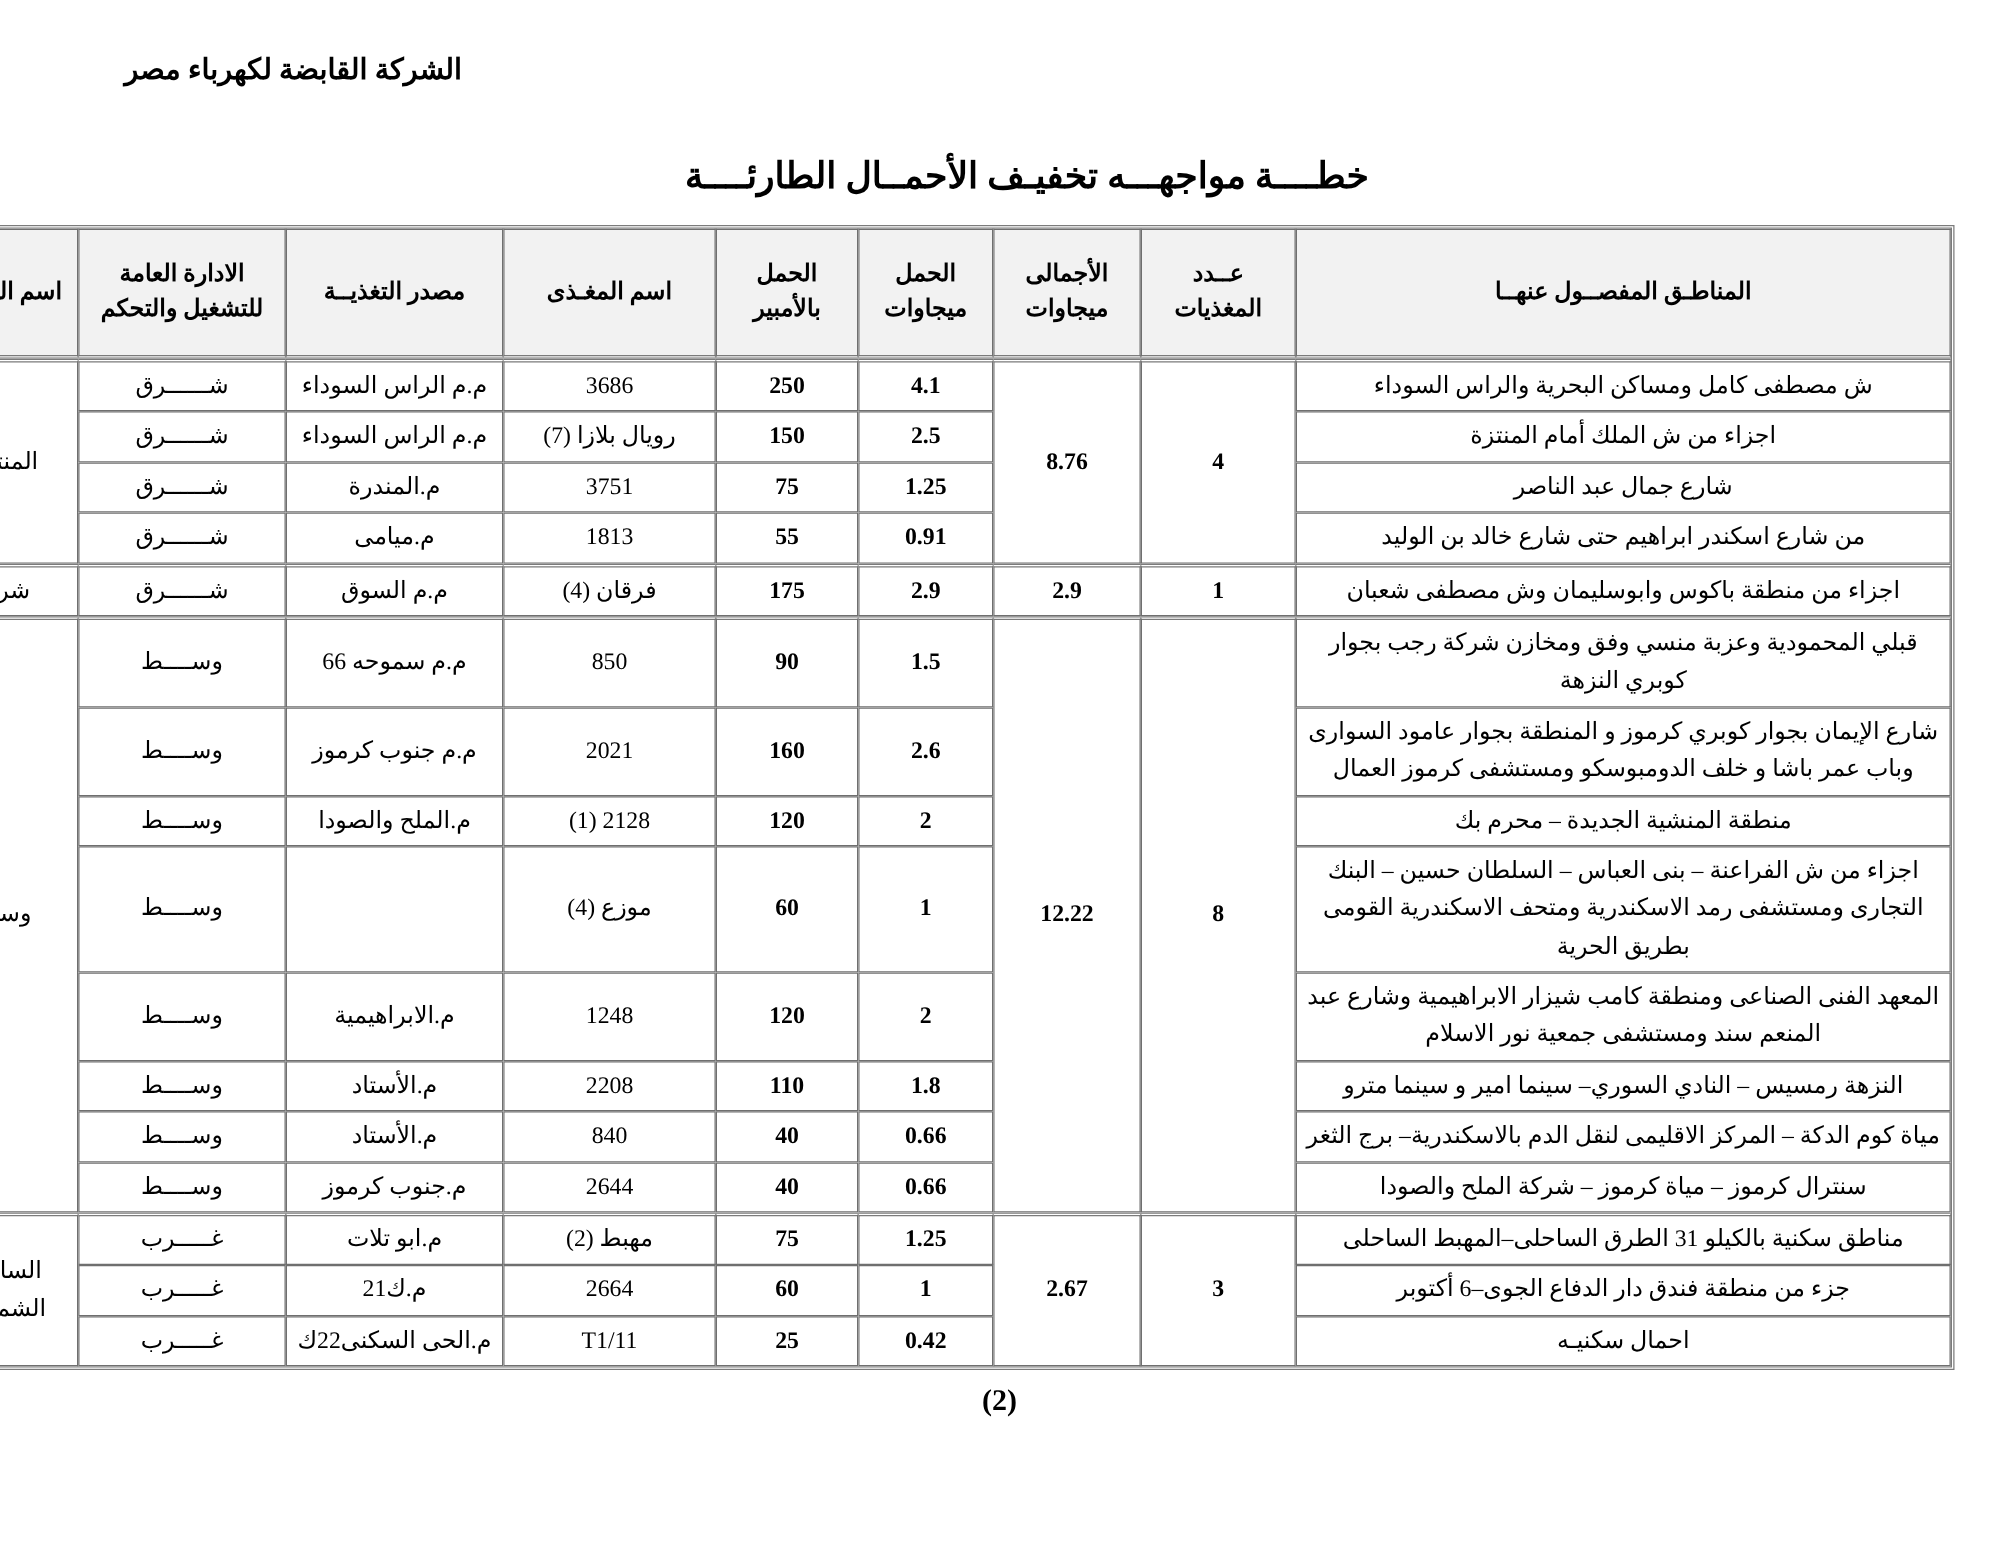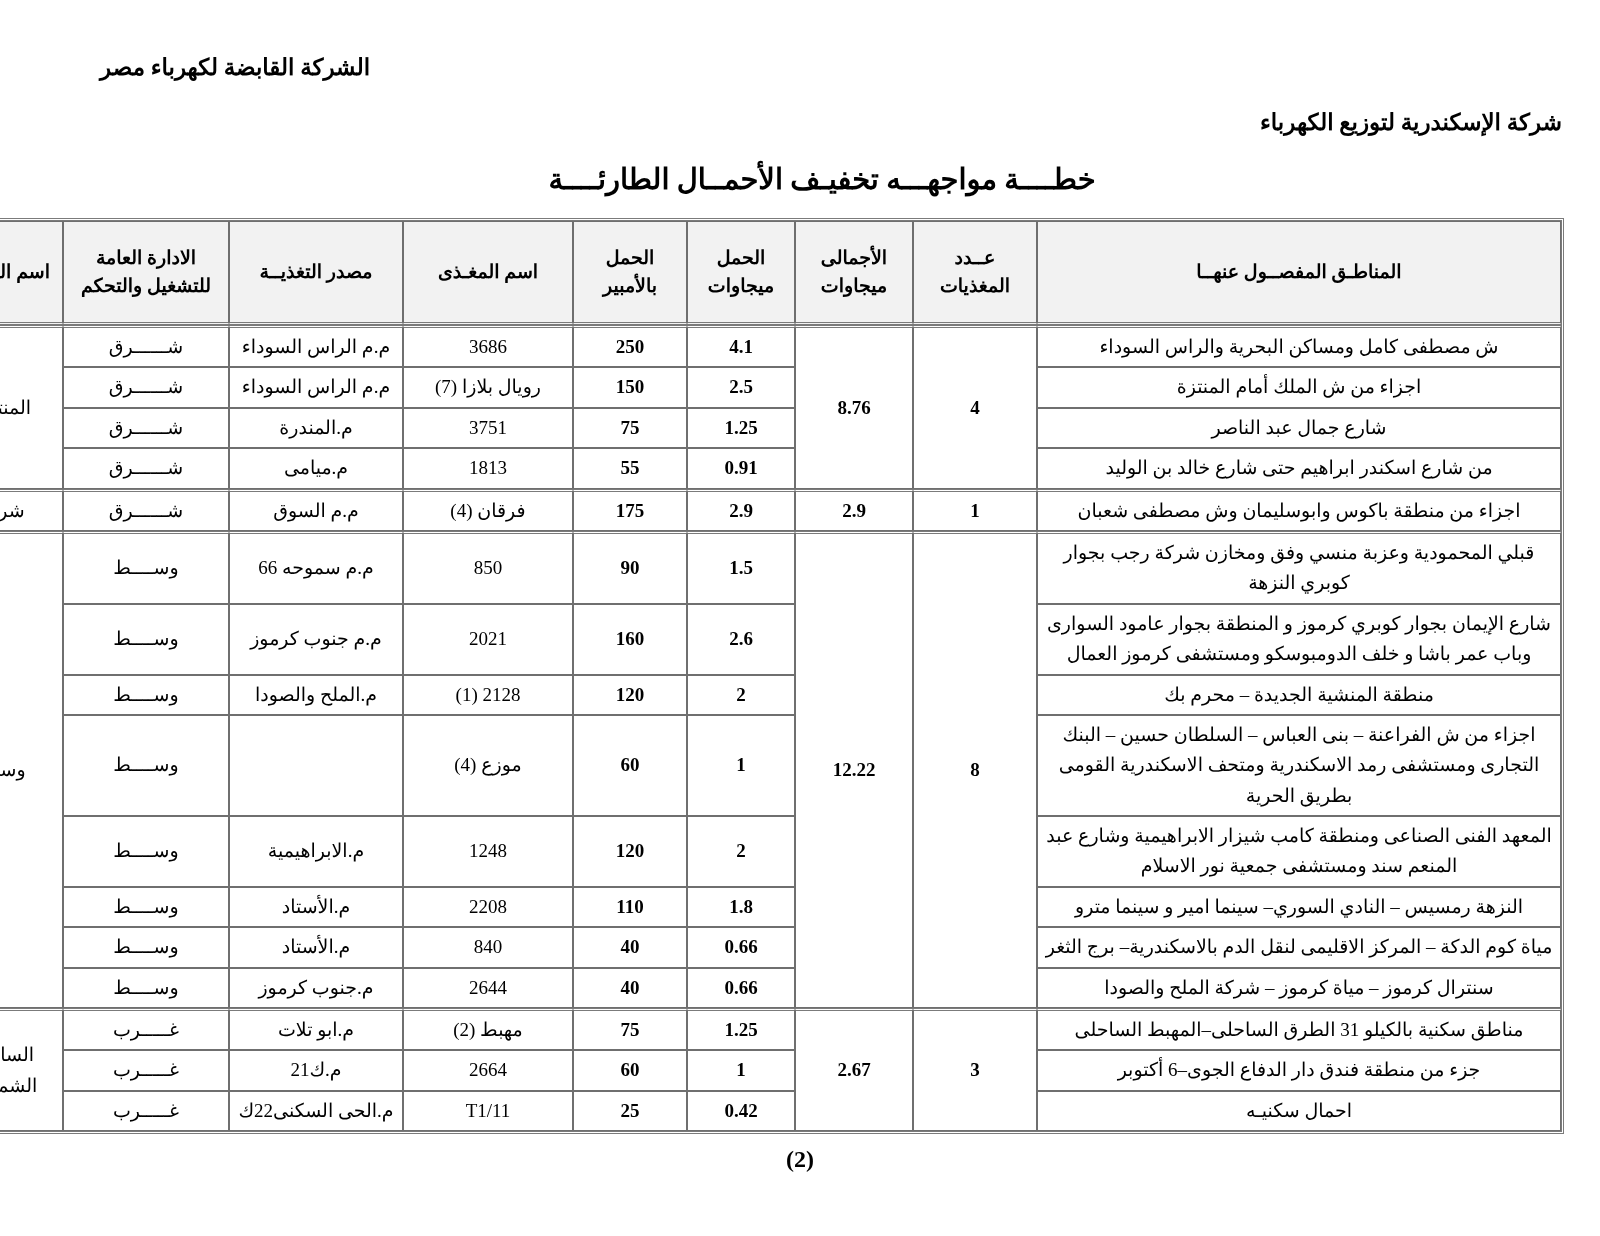--- a/index.html
+++ b/index.html
@@ -25,21 +25,21 @@
     position: relative;
   }
 
   
   .hdr-row {
     display: flex;
     justify-content: space-between;
     align-items: baseline;
     padding: 0 38px 0 100px;
   }
-  .hdr-row.line1 { margin-top: 54px; }
+  .hdr-row.line1 { margin-top: 42px; }
   .hdr-row.line2 { margin-top: 28px; }
 
   .org-name {
     font-size: 23px;
     font-weight: bold;
     white-space: nowrap;
     letter-spacing: 0;
   }
   .group-line {
     font-size: 23px;
@@ -135,21 +135,20 @@
 <body>
 
 <div class="page">
 
   <div class="hdr-row line1">
     <div class="group-line">&nbsp;</div>
     <div class="org-name">الشركة القابضة لكهرباء مصر</div>
   </div>
 
   <div class="hdr-row line2">
-    <div class="org-name">شركة الإسكندرية لتوزيع الكهرباء</div>
   </div>
 
   <div class="doc-title">خطــــة مواجهـــه تخفيـف الأحمــال الطارئــــة</div>
 
   <div class="tbl-wrap">
     <table class="plan">
       <thead>
         <tr>
           <th class="c-areas">المناطـق المفصــول عنهــا</th>
           <th class="c-count hdr-two-line">

